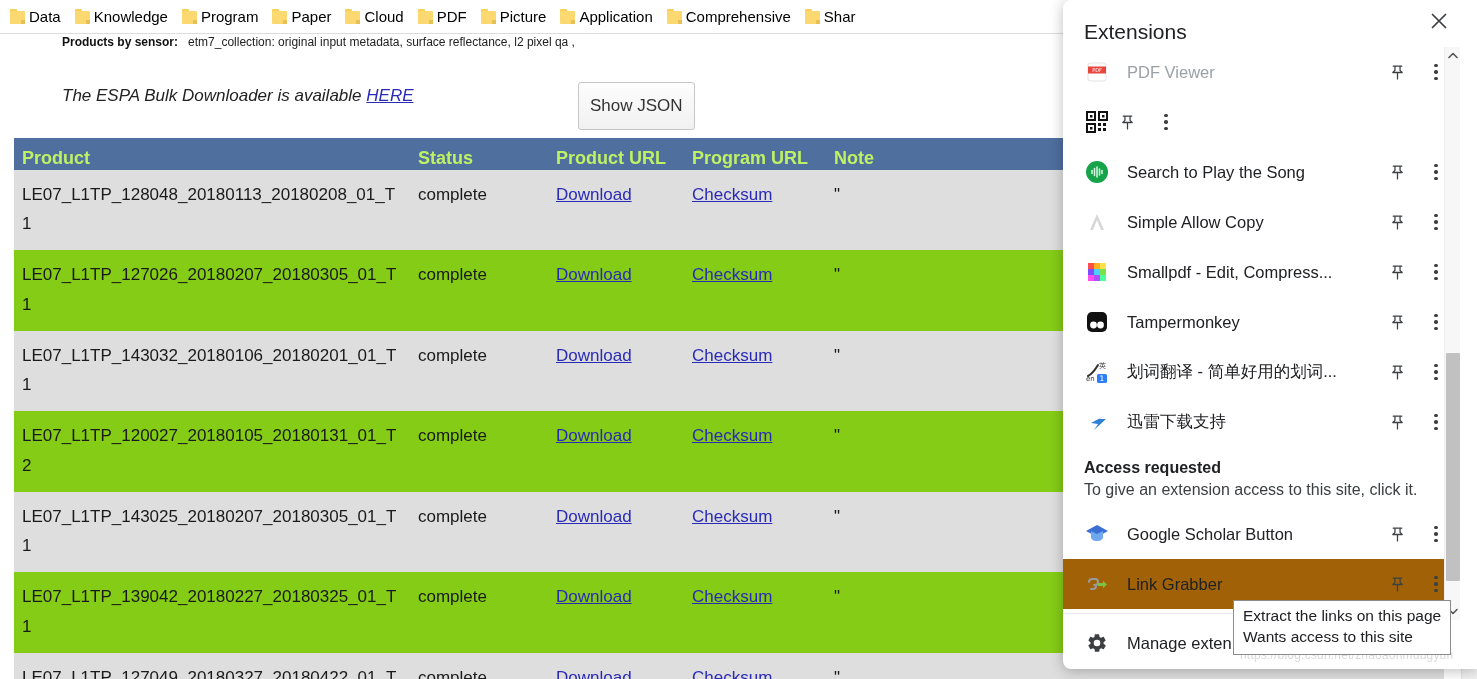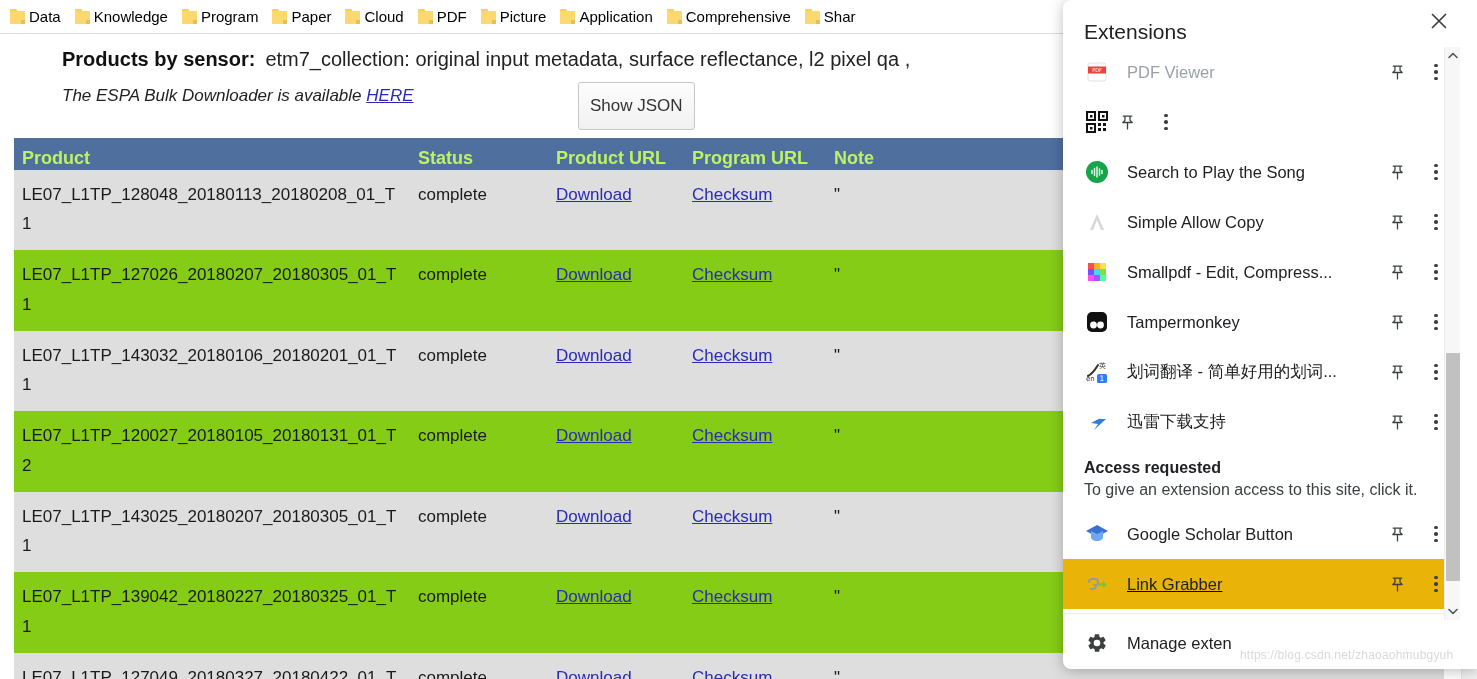--- a/index.html
+++ b/index.html
@@ -67,22 +67,22 @@
     overflow: hidden;
   }
   .content-inner {
     position: relative;
     width: 1460px;
     padding: 0;
   }
 
   .sensor-line {
     position: absolute;
-    top: 14px; left: 62px;
-    font-size: 20px;
+    top: 1px; left: 62px;
+    font-size: 12px;
     color: #222;
     white-space: nowrap;
   }
   .sensor-line b { font-weight: bold; color:#111; }
   .sensor-line span.val { font-weight: normal; margin-left: 10px; }
 
   .bulk-line {
     position: absolute;
     top: 52px; left: 62px;
     font-size: 17px;
@@ -195,21 +195,21 @@
     height: 622px;
     overflow: hidden;
   }
   .ext-row {
     display: flex;
     align-items: center;
     height: 50px;
     padding: 0 0 0 21px;
     cursor: pointer;
   }
-  .ext-row.hl { background: #eab308; text-decoration: underline; }
+  .ext-row.hl { background: #a16207; }
   .ext-icon {
     width: 26px; height: 26px;
     flex: 0 0 auto;
     position: relative;
     display: flex; align-items: center; justify-content: center;
   }
   .ext-name {
     margin-left: 17px;
     font-size: 16.5px;
     color: #202124;
@@ -749,16 +749,20 @@
       </div>
       <div class="ps-thumb"></div>
       <div class="ps-arrow down">
         <svg width="10" height="7" viewBox="0 0 10 7">
             <path d="M1 1.5 L5 5.5 L9 1.5" stroke="#555" stroke-width="1.6" fill="none" stroke-linecap="round" stroke-linejoin="round"></path>
           </svg>
       </div>
     </div>
   </div>
 
+  <div class="tooltip">
+    <div>Extract the links on this page</div>
+    <div>Wants access to this site</div>
+  </div>
 
   <div class="watermark">https://blog.csdn.net/zhaoaohmubgyuh</div>
 
 </div>
 
 </body></html>

